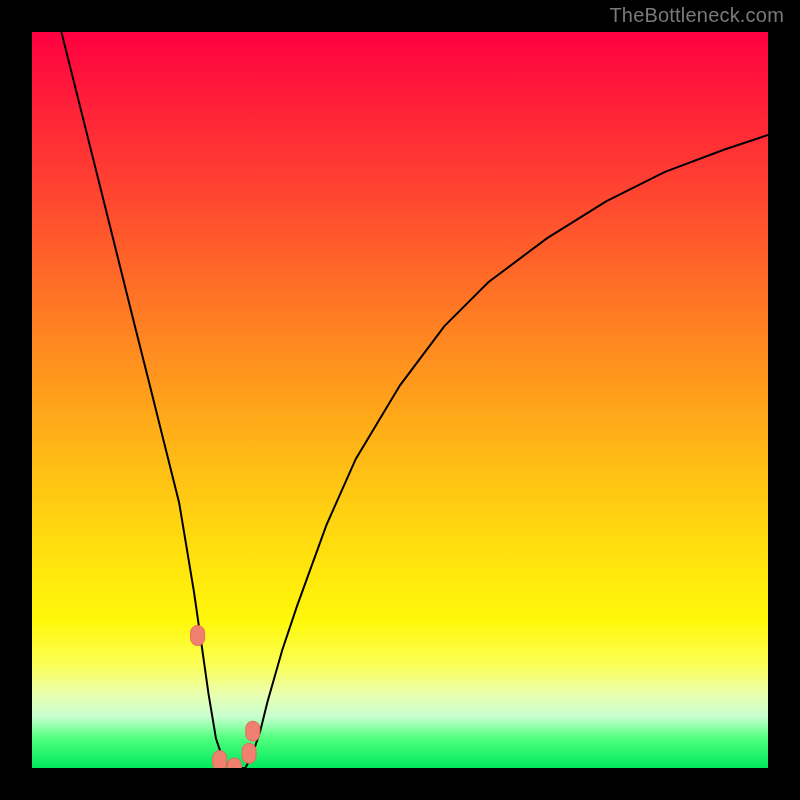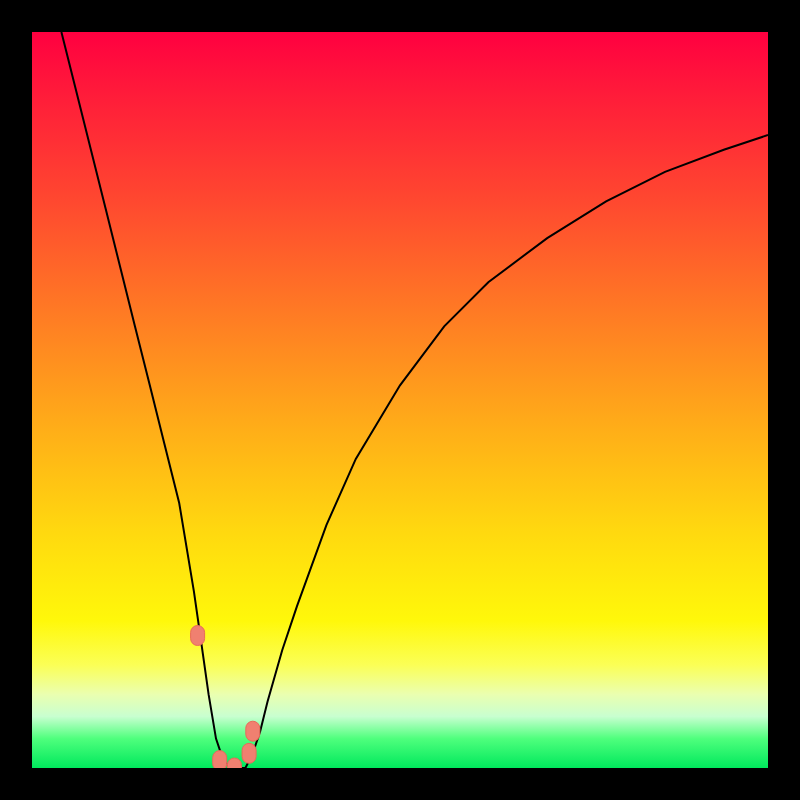--- a/index.html
+++ b/index.html
@@ -69,20 +69,21 @@
     fill: #f08070;
     stroke: #e86a5a;
     stroke-width: 1;
   }
 </style>
 </head>
 <body>
 
 <div class="frame">
 
+  <div class="watermark">TheBottleneck.com</div>
 
   <div class="plot-area">
     <div class="gradient-bg"></div>
 
     <svg class="curves" viewBox="0 0 736 736" preserveAspectRatio="none">
       <path id="left-curve" class="curve" d="M29.4 0.0 L44.2 58.9 L58.9 117.8 L73.6 176.6 L88.3 235.5 L103.0 294.4 L117.8 353.3 L132.5 412.2 L147.2 471.0 L161.9 559.4 L169.3 610.9 L176.6 662.4 L184.0 706.6 L191.4 728.6 L198.7 736.0 L206.1 736.0"></path>
       <path id="right-curve" class="curve" d="M206.1 736.0 L213.4 736.0 L220.8 721.3 L228.2 699.2 L235.5 669.8 L250.2 618.2 L265.0 574.1 L294.4 493.1 L323.8 426.9 L368.0 353.3 L412.2 294.4 L456.3 250.2 L515.2 206.1 L574.1 169.3 L633.0 139.8 L691.8 117.8 L736.0 103.0"></path>
       <g id="markers">
           <rect x="158.6" y="593.5" width="14" height="20" rx="7" ry="7" class="marker"></rect>
           <rect x="180.7" y="718.6" width="14" height="20" rx="7" ry="7" class="marker"></rect>

